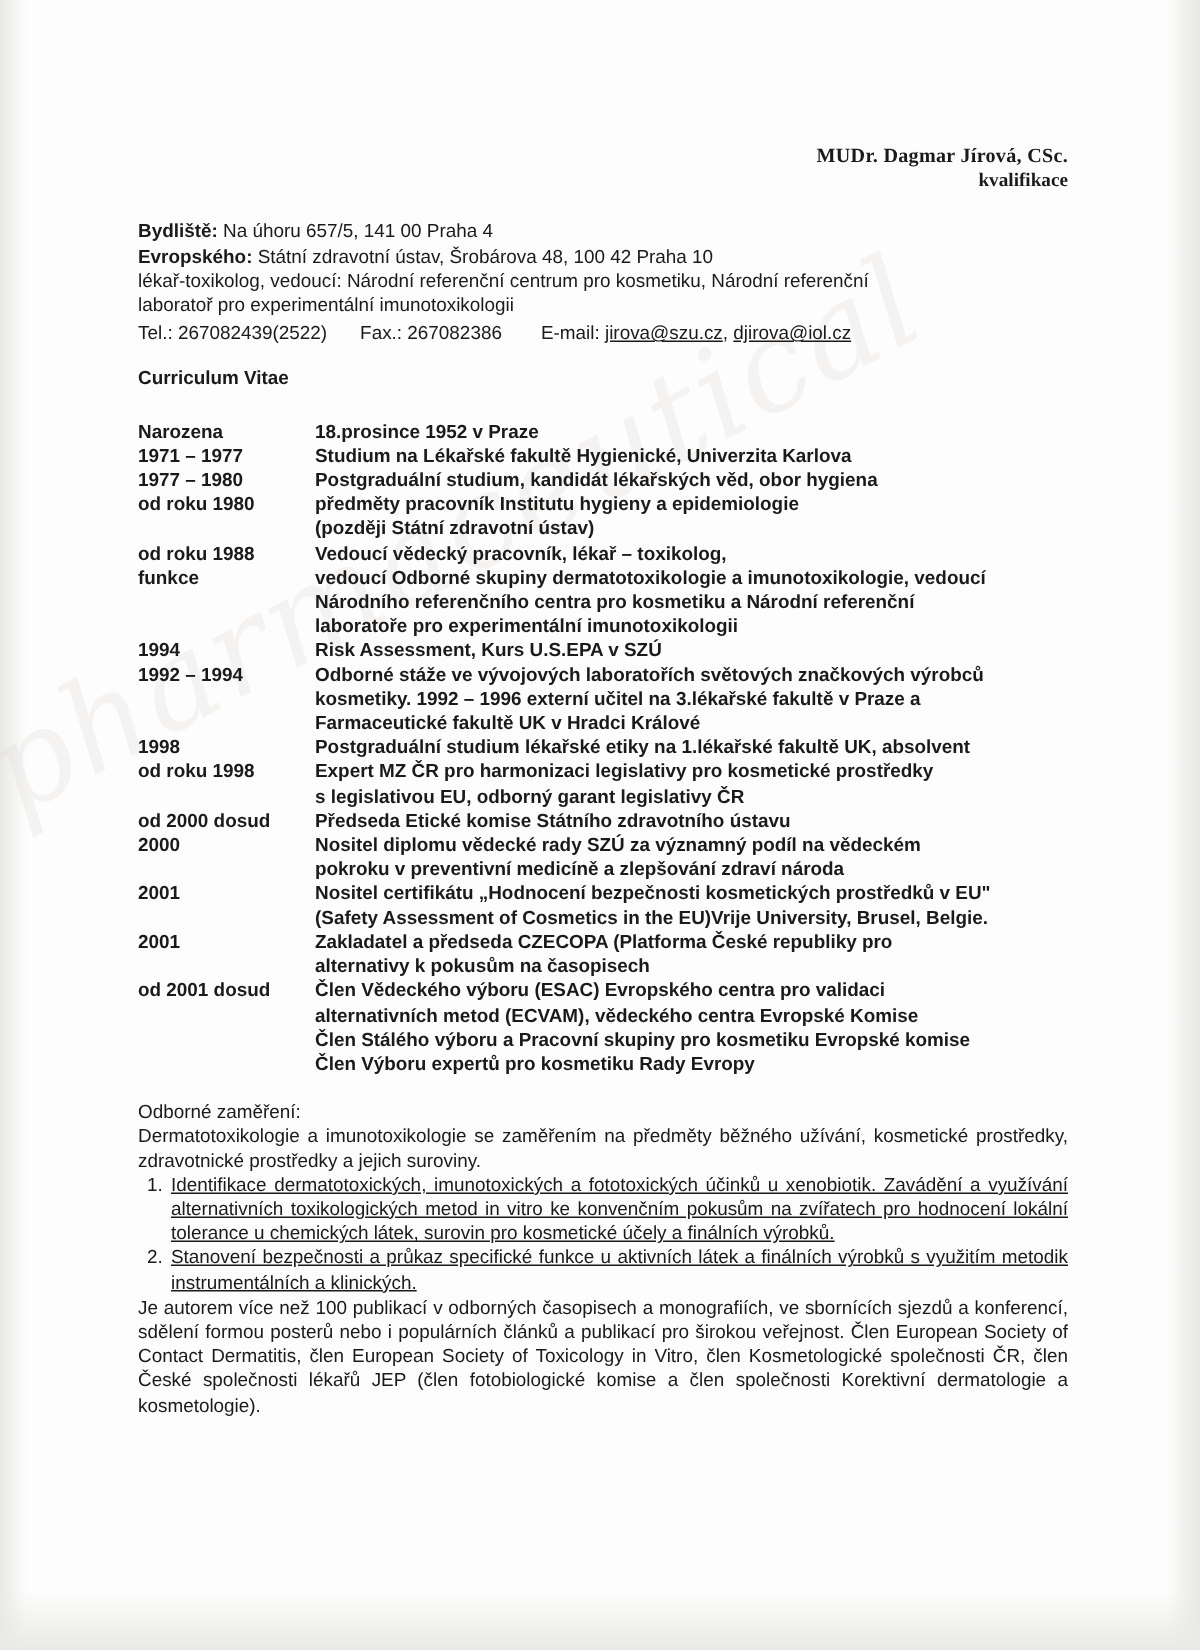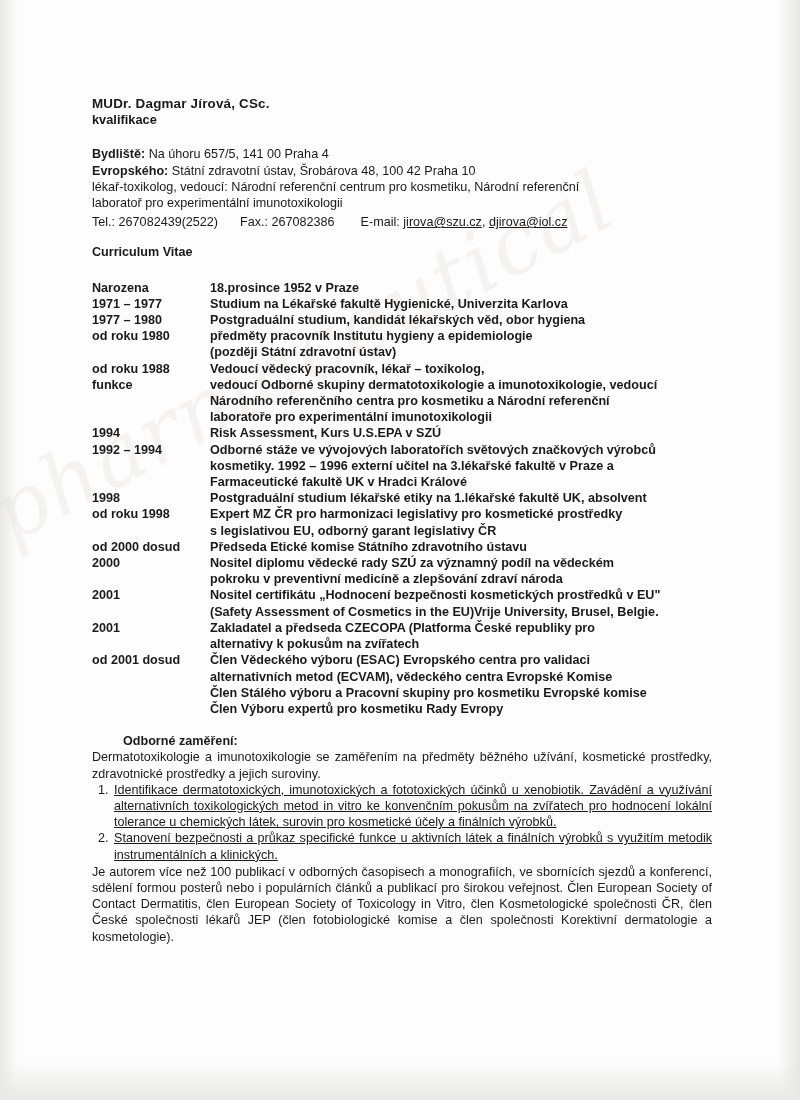--- a/index.html
+++ b/index.html
@@ -64,22 +64,23 @@
   }
   .content {
     position: absolute;
     left: 92px;
     top: 96px;
     width: 620px;
     font-size: 12.6px;
     line-height: 16.2px;
   }
   .title-block {
-    text-align: left;
+    text-align: right;
     margin-bottom: 18px;
+    font-family: Liberation Serif, serif;
   }
   .doc-title {
     font-weight: bold;
     font-size: 13.4px;
     letter-spacing: 0.2px;
   }
   .doc-subtitle {
     font-weight: bold;
     font-size: 12.8px;
   }
@@ -123,24 +124,23 @@
   td.period {
     width: 118px;
     white-space: nowrap;
     padding-right: 4px;
   }
   td.desc {
     width: 502px;
     text-align: justify;
   }
   .focus-head {
-    font-weight: bold;
+    font-weight: normal;
     margin-top: 16px;
     margin-bottom: 0;
-    margin-left: 31px;
   }
   .focus-intro {
     text-align: justify;
   }
   ol.focus-list {
     margin: 0;
     padding-left: 20px;
     text-decoration: underline;
   }
   ol.focus-list li {
@@ -277,21 +277,21 @@
             <td class="period">2001</td>
             <td class="desc">
               <div>Nositel certifikátu „Hodnocení bezpečnosti kosmetických prostředků v EU"</div>
               <div>(Safety Assessment of Cosmetics in the EU)Vrije University, Brusel, Belgie.</div>
             </td>
           </tr>
           <tr>
             <td class="period">2001</td>
             <td class="desc">
               <div>Zakladatel a předseda CZECOPA (Platforma České republiky pro</div>
-              <div>alternativy  k pokusům na zvířatech</div>
+              <div>alternativy  k pokusům na časopisech</div>
             </td>
           </tr>
           <tr>
             <td class="period">od 2001 dosud</td>
             <td class="desc">
               <div>Člen Vědeckého výboru (ESAC) Evropského centra pro validaci</div>
               <div>alternativních metod (ECVAM), vědeckého centra Evropské Komise</div>
               <div>Člen Stálého výboru a Pracovní skupiny pro kosmetiku Evropské komise</div>
               <div>Člen Výboru expertů pro kosmetiku Rady Evropy</div>
             </td>

